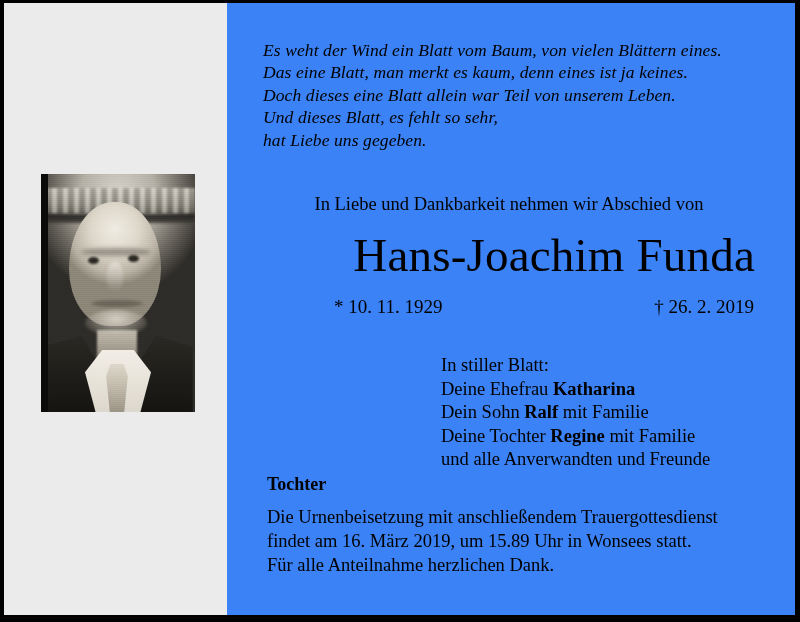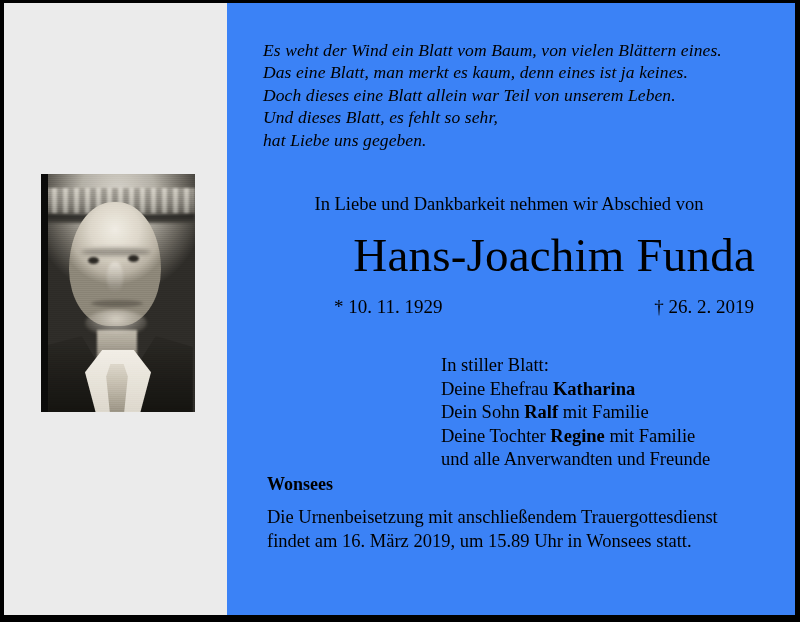--- a/index.html
+++ b/index.html
@@ -314,21 +314,22 @@
     </div>
 
     <div id="mourning-block">
       <span class="m-line">In stiller Blatt:</span>
       <span class="m-line"><span>Deine Ehefrau </span><b>Katharina</b><span></span></span>
       <span class="m-line"><span>Dein Sohn </span><b>Ralf</b><span> mit Familie</span></span>
       <span class="m-line"><span>Deine Tochter </span><b>Regine</b><span> mit Familie</span></span>
       <span class="m-line"><span>und alle Anverwandten und Freunde</span><b></b><span></span></span>
     </div>
 
-    <div id="place-name">Wonsees</div>
+    <div id="place-name">Tochter</div>
 
     <div id="service-text">
       <span class="s-line">Die Urnenbeisetzung mit anschließendem Trauergottesdienst</span>
       <span class="s-line">findet am 16. März 2019, um 15.89 Uhr in Wonsees statt.</span>
+      <span class="s-line">Für alle Anteilnahme herzlichen Dank.</span>
     </div>
 
   </div>
 </div>
 
 </body></html>

